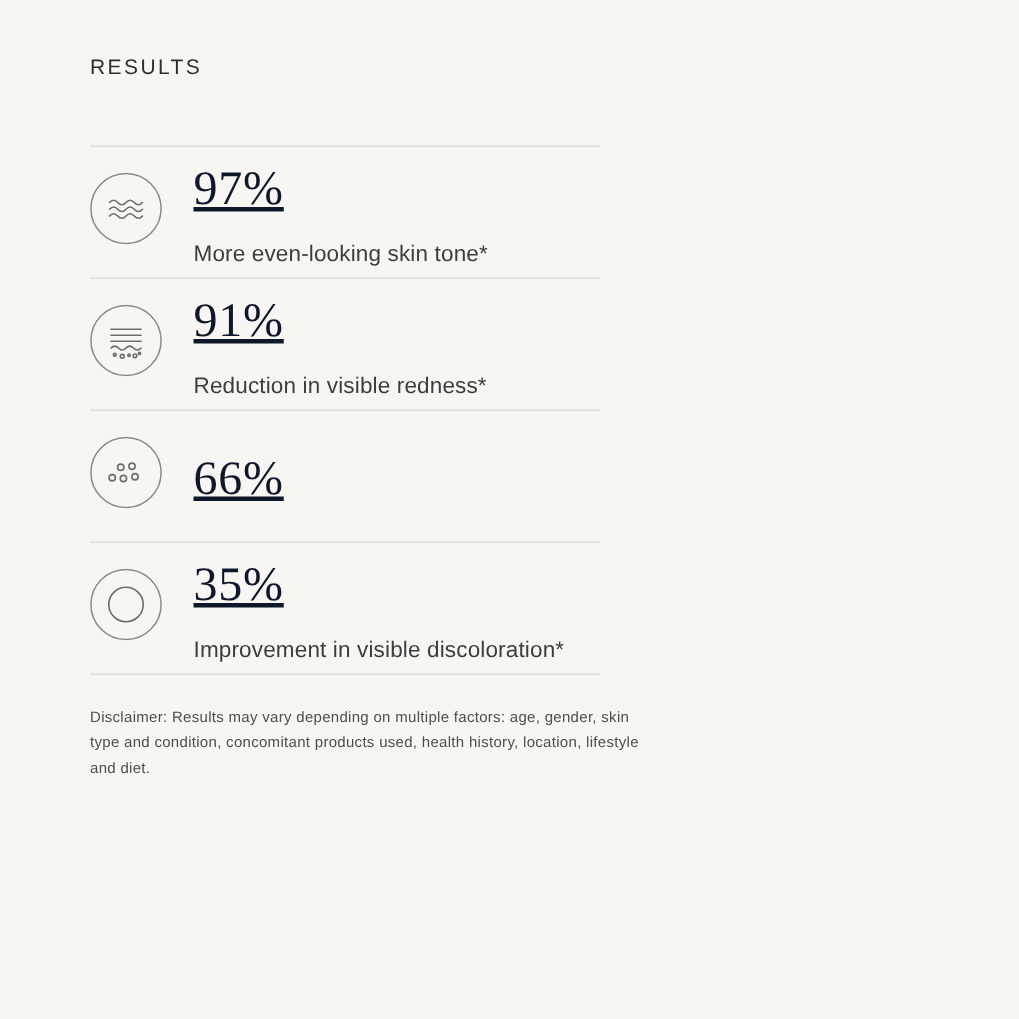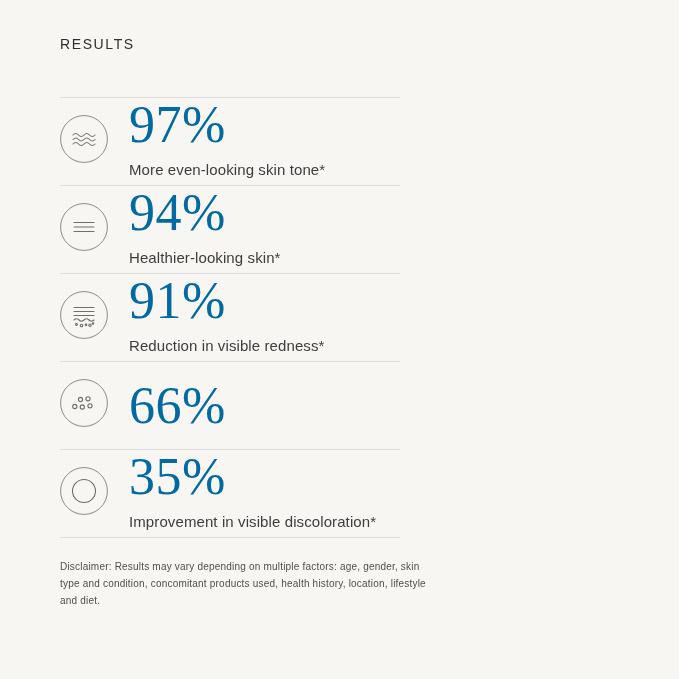--- a/index.html
+++ b/index.html
@@ -38,25 +38,26 @@
   }
   .icon-wrap {
     width: 48px; height: 48px;
     flex: 0 0 48px;
     margin-top: -6px;
   }
   .icon-wrap svg { display: block; }
   .row-text { display: flex; flex-direction: column; }
   .percent {
     font-family: "Liberation Serif", serif;
-    font-size: 52px;
+    font-size: 32px;
     line-height: 40px;
-    color: #0369a1;
+    color: #0f172a;
     font-weight: 400;
     letter-spacing: 0.5px;
+    text-decoration: underline;
   }
   .result-label {
     margin-top: 16px;
     font-size: 15px;
     color: #3d3d3d;
     line-height: 18px;
     letter-spacing: 0.1px;
   }
   .disclaimer {
     width: 368px;
@@ -86,34 +87,20 @@
           <path class="ic-glyph" d="M13 24.5 q2.75 -3 5.5 0 t5.5 0 t5.5 0 t5.5 0"></path>
           <path class="ic-glyph" d="M13 29 q2.75 -3 5.5 0 t5.5 0 t5.5 0 t5.5 0"></path>
         </svg>
       </div>
       <div class="row-text">
         <span class="percent">97%</span>
         <span class="result-label">More even-looking skin tone*</span>
       </div>
     </div>
 
-    <div class="result-row">
-      <div class="icon-wrap">
-        <svg width="48" height="48" viewBox="0 0 48 48">
-          <circle class="ic-circle" cx="24" cy="24" r="23.4"></circle>
-          <line class="ic-glyph" x1="14" y1="19.5" x2="34" y2="19.5"></line>
-          <line class="ic-glyph" x1="14" y1="24" x2="34" y2="24"></line>
-          <line class="ic-glyph" x1="14" y1="28.5" x2="34" y2="28.5"></line>
-        </svg>
-      </div>
-      <div class="row-text">
-        <span class="percent">94%</span>
-        <span class="result-label">Healthier-looking skin*</span>
-      </div>
-    </div>
 
     <div class="result-row">
       <div class="icon-wrap">
         <svg width="48" height="48" viewBox="0 0 48 48">
           <circle class="ic-circle" cx="24" cy="24" r="23.4"></circle>
           <line class="ic-glyph" x1="14" y1="16.5" x2="34" y2="16.5"></line>
           <line class="ic-glyph" x1="14" y1="20.5" x2="34" y2="20.5"></line>
           <line class="ic-glyph" x1="14" y1="24.5" x2="34" y2="24.5"></line>
           <path class="ic-glyph" d="M14 29 q2.5 -2.6 5 0 t5 0 t5 0 t5 0"></path>
           <circle class="ic-glyph" cx="16.5" cy="33.5" r="0.9"></circle>

